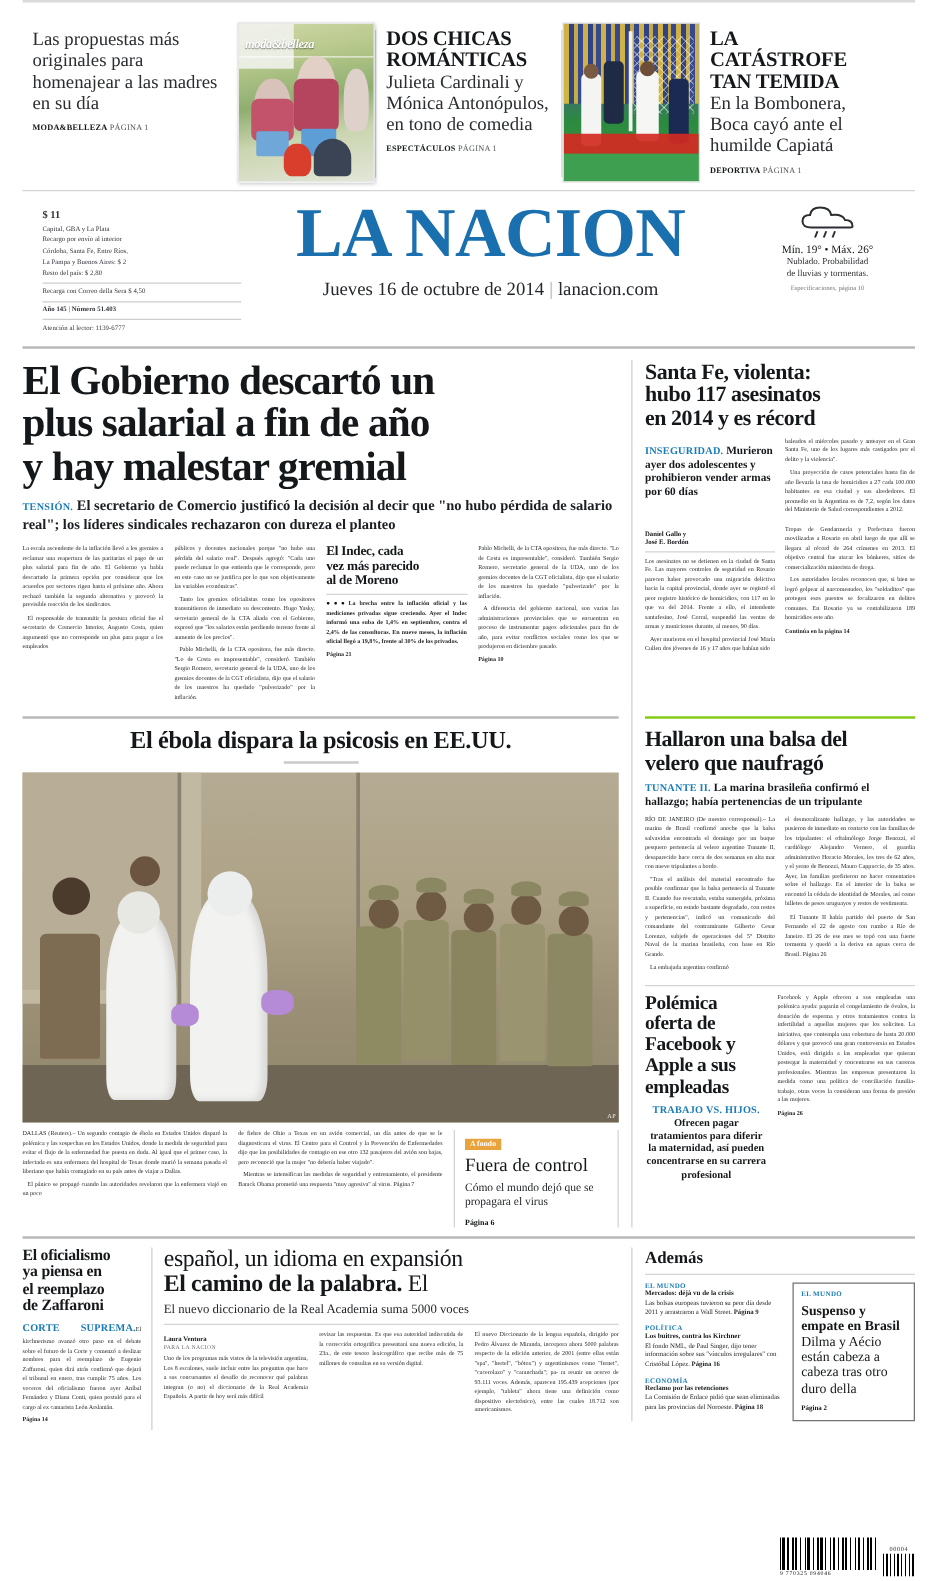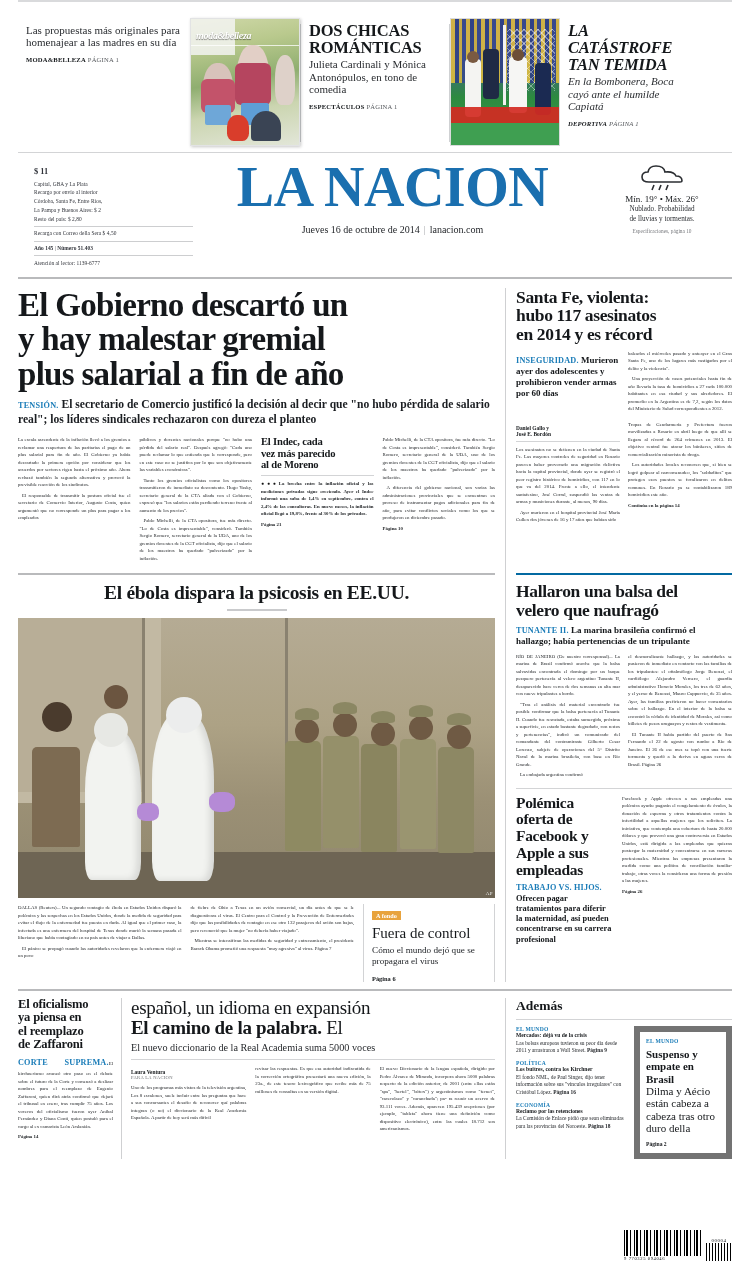--- a/index.html
+++ b/index.html
@@ -14,29 +14,29 @@
 
   
   .teaser-strip { display: flex; align-items: stretch; padding-top: 14px; }
   .teaser-rule-top { border-top: 2px solid #d9dadc; margin: 0 0 0 0; }
   .teaser { padding: 6px 10px 4px 8px; }
   .teaser-head {
     font-weight: bold; font-size: 16.5px; line-height: 1.04;
     letter-spacing: -0.2px;
   }
   .teaser-sub {
-    font-size: 11px; line-height: 1.13; margin-top: 2px; color: #2a2d31;
+    font-size: 15px; line-height: 1.13; margin-top: 2px; color: #2a2d31;
   }
   .teaser-foot { font-size: 6.6px; margin-top: 7px; letter-spacing: .2px; }
   .teaser-foot b { font-weight: bold; }
   .teaser-foot span { color: #55585c; }
   .teaser-img { flex: 0 0 auto; align-self: flex-start; }
   .t1 { flex: 0 0 172px; }
   .t2 { flex: 0 0 148px; }
-  .t3 { flex: 0 0 145px; font-style: italic; }
+  .t3 { flex: 0 0 145px; }
   .vdiv { width: 1px; background: #cfd1d3; margin: 8px 0 4px; }
 
   
   .cover {
     width: 110px; height: 128px; margin-top: 2px; position: relative;
     background: linear-gradient(170deg,#cfd8a8 0%, #b9c98d 22%, #8fae70 48%, #cbd5b0 70%, #e2e6d8 100%);
     border: 1px solid #e2e3e4; box-shadow: 1px 1px 3px rgba(0,0,0,.22); overflow: hidden;
   }
   .cover .cv-title {
     position:absolute; top:11px; left:5px; font-style: italic; font-weight:bold;
@@ -87,21 +87,21 @@
   .price-box .ln { letter-spacing: .05px; }
   .price-box .rule { border-top: 1px solid #cdced0; margin: 2.5px 0; }
   .price-box b { font-weight: bold; }
 
   .logo-area { flex: 1 1 auto; text-align: center; padding-top: 0px;}
   .logo {
     font-family: "Liberation Serif", serif;
     font-weight: bold; color: #1a6faf; font-size: 56px; line-height: .96;
     letter-spacing: -0.5px;
   }
-  .dateline { font-size: 10px; margin-top: 9px; color: #24272b; }
+  .dateline { font-size: 15px; margin-top: 9px; color: #24272b; }
   .dateline .sep { color: #a9abae; padding: 0 4px; }
 
   .weather { flex: 0 0 140px; text-align: center; padding-top: 2px; }
   .weather .cloud-ico { height: 30px; }
   .weather .temps { font-size: 9px; font-weight: normal; margin-top: 1px; }
   .weather .desc { font-size: 7.2px; line-height: 1.3; margin-top: 1px; color:#2c2f33;}
   .weather .more { font-size: 5.3px; color: #77797d; margin-top: 3px; }
 
   
   .rule-hd { border-top: 2px solid #b9babc; margin-top: 9px; }
@@ -167,21 +167,21 @@
   .bw-mid  { flex: 1 1 auto; border-left:1px solid #cfd0d2; padding-left: 9px; }
   .bl-head { font-size: 12.6px; font-weight:bold; line-height: 1.06; letter-spacing:-.2px;}
   .bm-head { font-size: 19px; line-height: 1.06; letter-spacing:-.3px; }
   .bm-head b { font-weight: bold; }
   .bm-sub { font-size: 10.2px; margin-top: 4px; color:#1f2226;}
 
   
   .ademas-h { font-size: 13.5px; font-weight: bold; }
   .ad-cols { display:flex; gap:8px; margin-top:6px;}
   .ad-left { flex: 1 1 0; }
-  .ad-right { flex: 0 0 98px; border:6px solid #737373; padding:6px; }
+  .ad-right { flex: 0 0 98px; border:1px solid #737373; padding:6px; }
   .ad-sec { color:#1a7cb8; font-weight:bold; font-size:5.6px; letter-spacing:.3px; margin-top:5px;}
   .ad-t { font-weight:bold; font-size:5.6px; line-height:1.35;}
   .ad-b { font-size:5.4px; line-height:1.42; color:#24272b;}
   .adr-sec { color:#1a7cb8; font-weight:bold; font-size:5.6px; letter-spacing:.3px;}
   .adr-h { font-size: 11px; line-height: 1.12; margin-top:4px;}
   .adr-h b { font-weight: bold; }
   .adr-p { font-size:5.6px; font-weight:bold; margin-top:7px;}
 
   .barcode { display:flex; align-items:flex-end; gap:4px; }
   .bc-bars { height: 26px; width: 78px;
@@ -315,22 +315,22 @@
     </div>
   </div>
 
   <div class="rule-hd"></div>
 
   <div class="body-grid">
 
     <div class="col-left">
       <h1 class="lead">
         <div>El Gobierno descartó un</div>
+        <div>plus salarial a fin de año</div>
         <div>y hay malestar gremial</div>
-        <div>plus salarial a fin de año</div>
       </h1>
       <div class="lead-sub">
         <span class="kicker">TENSIÓN.</span>
         <span>El secretario de Comercio justificó la decisión al decir que "no hubo pérdida de salario real"; los líderes sindicales rechazaron con dureza el planteo</span>
       </div>
 
       <div class="cols3">
         <div class="bodytext">
           <p class="noind">La escala ascendente de la inflación llevó a los gremios a reclamar una reapertura de las paritarias el pago de un plus salarial para fin de año. El Gobierno ya había descartado la primera opción por considerar que los acuerdos por sectores rigen hasta el próximo año. Ahora rechazó también la segunda alternativa y provocó la previsible reacción de los sindicatos.</p>
           <p>El responsable de transmitir la postura oficial fue el secretario de Comercio Interior, Augusto Costa, quien argumentó que no corresponde un plus para pagar a los empleados</p>
@@ -455,21 +455,21 @@
             <div class="afondo-tag">A fondo</div>
             <div class="afondo-h">Fuera de control</div>
             <div class="afondo-s">Cómo el mundo dejó que se propagara el virus</div>
             <div class="afondo-p">Página 6</div>
           </div>
         </div>
       </div>
     </div>
 
     <div style="flex:0 0 227px;border-left:1px solid #cfd0d2;padding-left:10px;">
-      <div class="ebola-wrap" style="border-top:2px solid #0369a1;">
+      <div class="ebola-wrap" style="border-top:2px solid #84cc16;">
         <h2 class="r-lead">
           <div>Hallaron una balsa del</div>
           <div>velero que naufragó</div>
         </h2>
         <div class="r-sub">
           <span class="kicker">TUNANTE II.</span>
           <span>La marina brasileña confirmó el hallazgo; había pertenencias de un tripulante</span>
         </div>
         <div class="cols2">
           <div class="bodytext">
@@ -486,21 +486,21 @@
 
       <div style="border-top:1px solid #d3d4d6;margin-top:6px;padding-top:6px;display:flex;gap:8px;">
         <div style="flex:0 0 98px;">
           <h2 style="font-size:15.5px;line-height:1.08;font-weight:bold;letter-spacing:-.3px;">
             <div>Polémica</div>
             <div>oferta de</div>
             <div>Facebook y</div>
             <div>Apple a sus</div>
             <div>empleadas</div>
           </h2>
-          <div style="font-size:8.4px;line-height:1.22;font-weight:bold;margin-top:5px;">
+          <div style="font-size:8.4px;line-height:1.22;font-weight:bold;margin-top:5px;text-align:center;">
             <span class="kicker">TRABAJO VS. HIJOS.</span>
             <span>Ofrecen pagar tratamientos para diferir la maternidad, así pueden concentrarse en su carrera profesional</span>
           </div>
         </div>
         <div class="bodytext" style="flex:1 1 0;">
           <p class="noind">Facebook y Apple ofrecen a sus empleadas una polémica ayuda: pagarán el congelamiento de óvulos, la donación de esperma y otros tratamientos contra la infertilidad a aquellas mujeres que los soliciten. La iniciativa, que contempla una cobertura de hasta 20.000 dólares y que provocó una gran controversia en Estados Unidos, está dirigida a las empleadas que quieran postergar la maternidad y concentrarse en sus carreras profesionales. Mientras las empresas presentaron la medida como una política de conciliación familia-trabajo, otras voces la consideran una forma de presión a las mujeres.</p>
           <p class="noind pagref">Página 26</p>
         </div>
       </div>
     </div>

